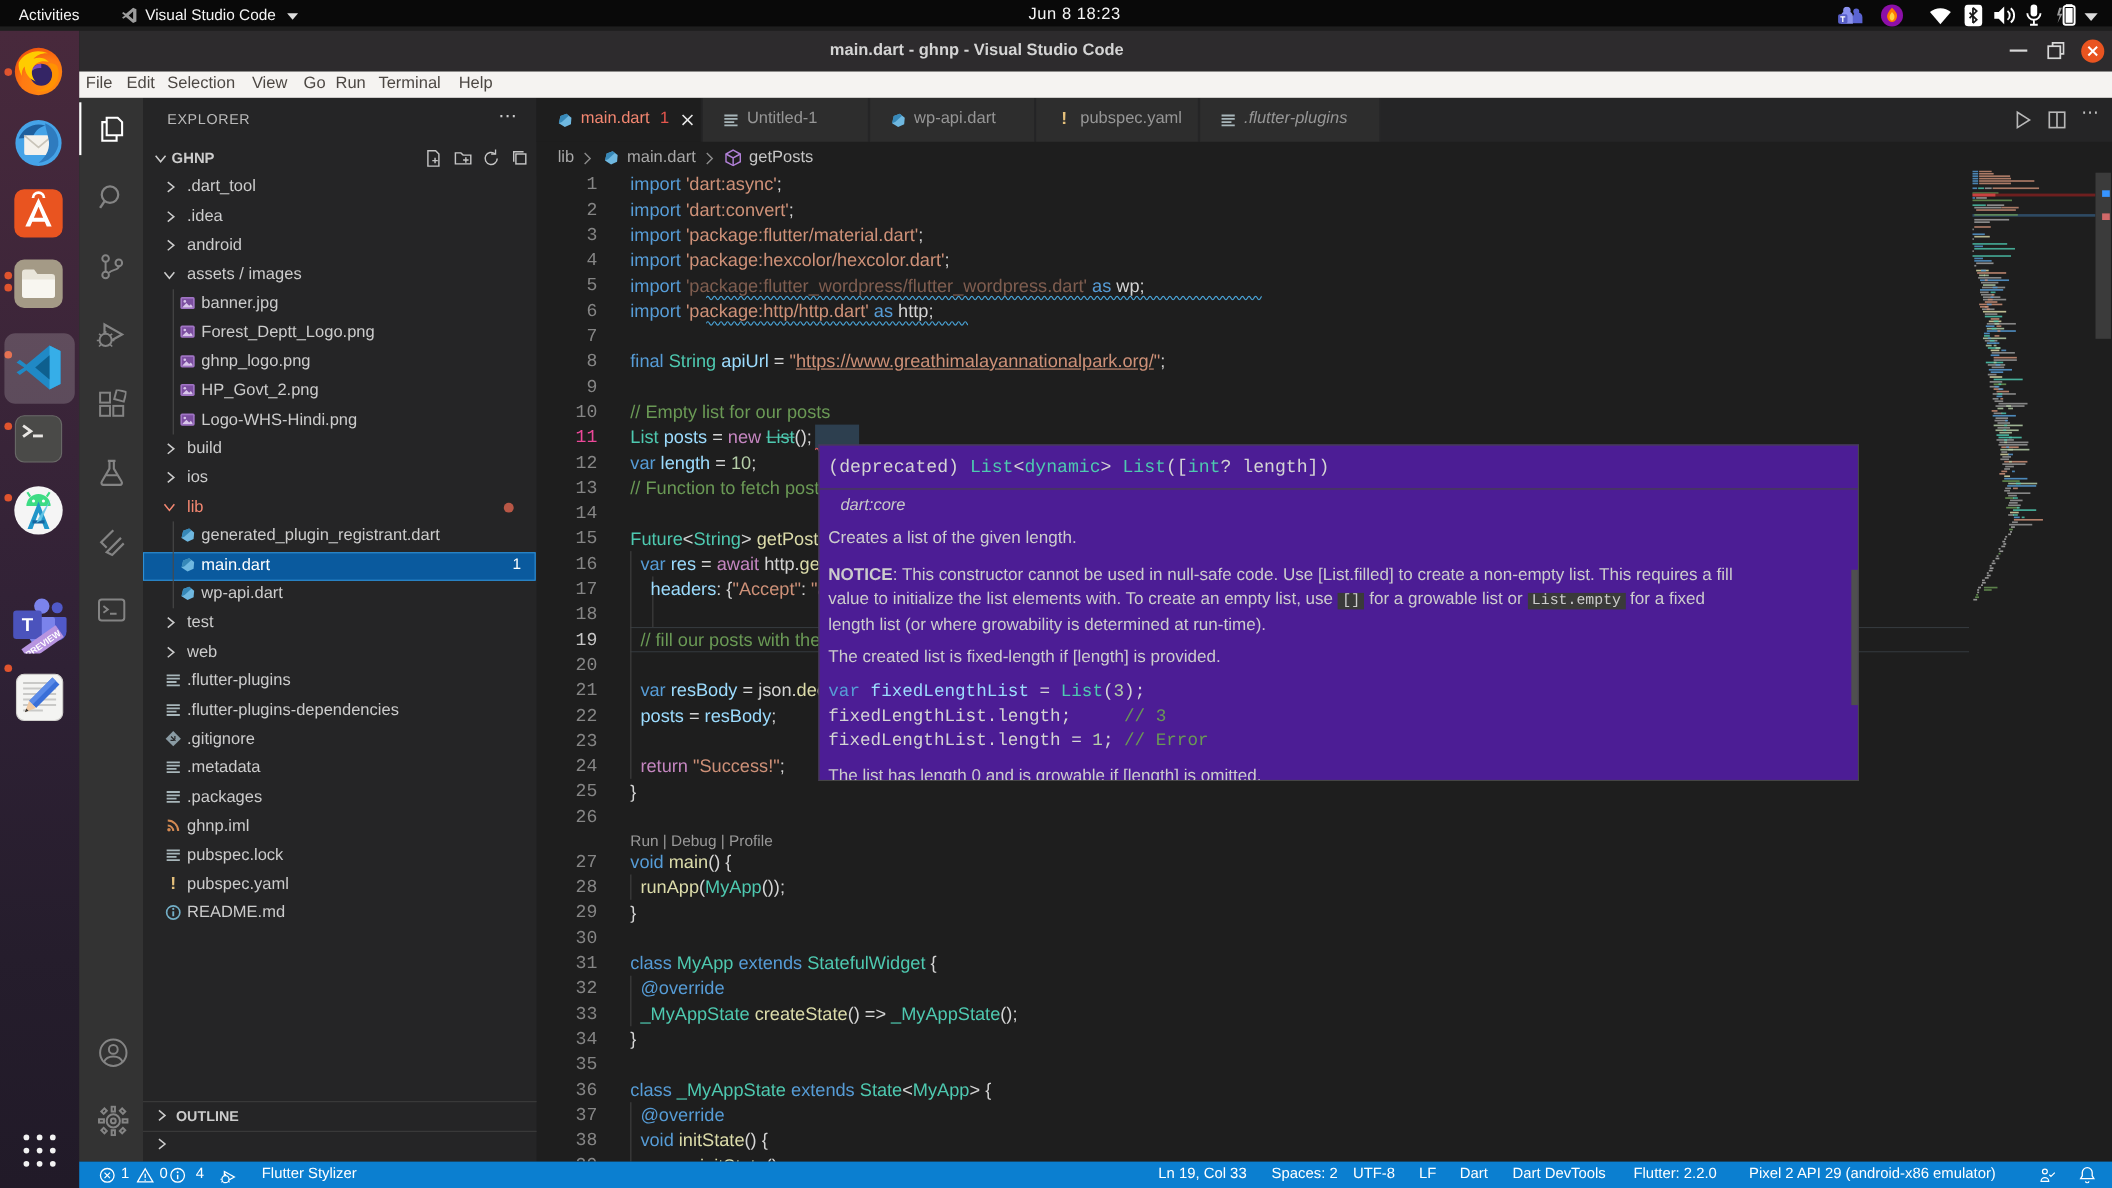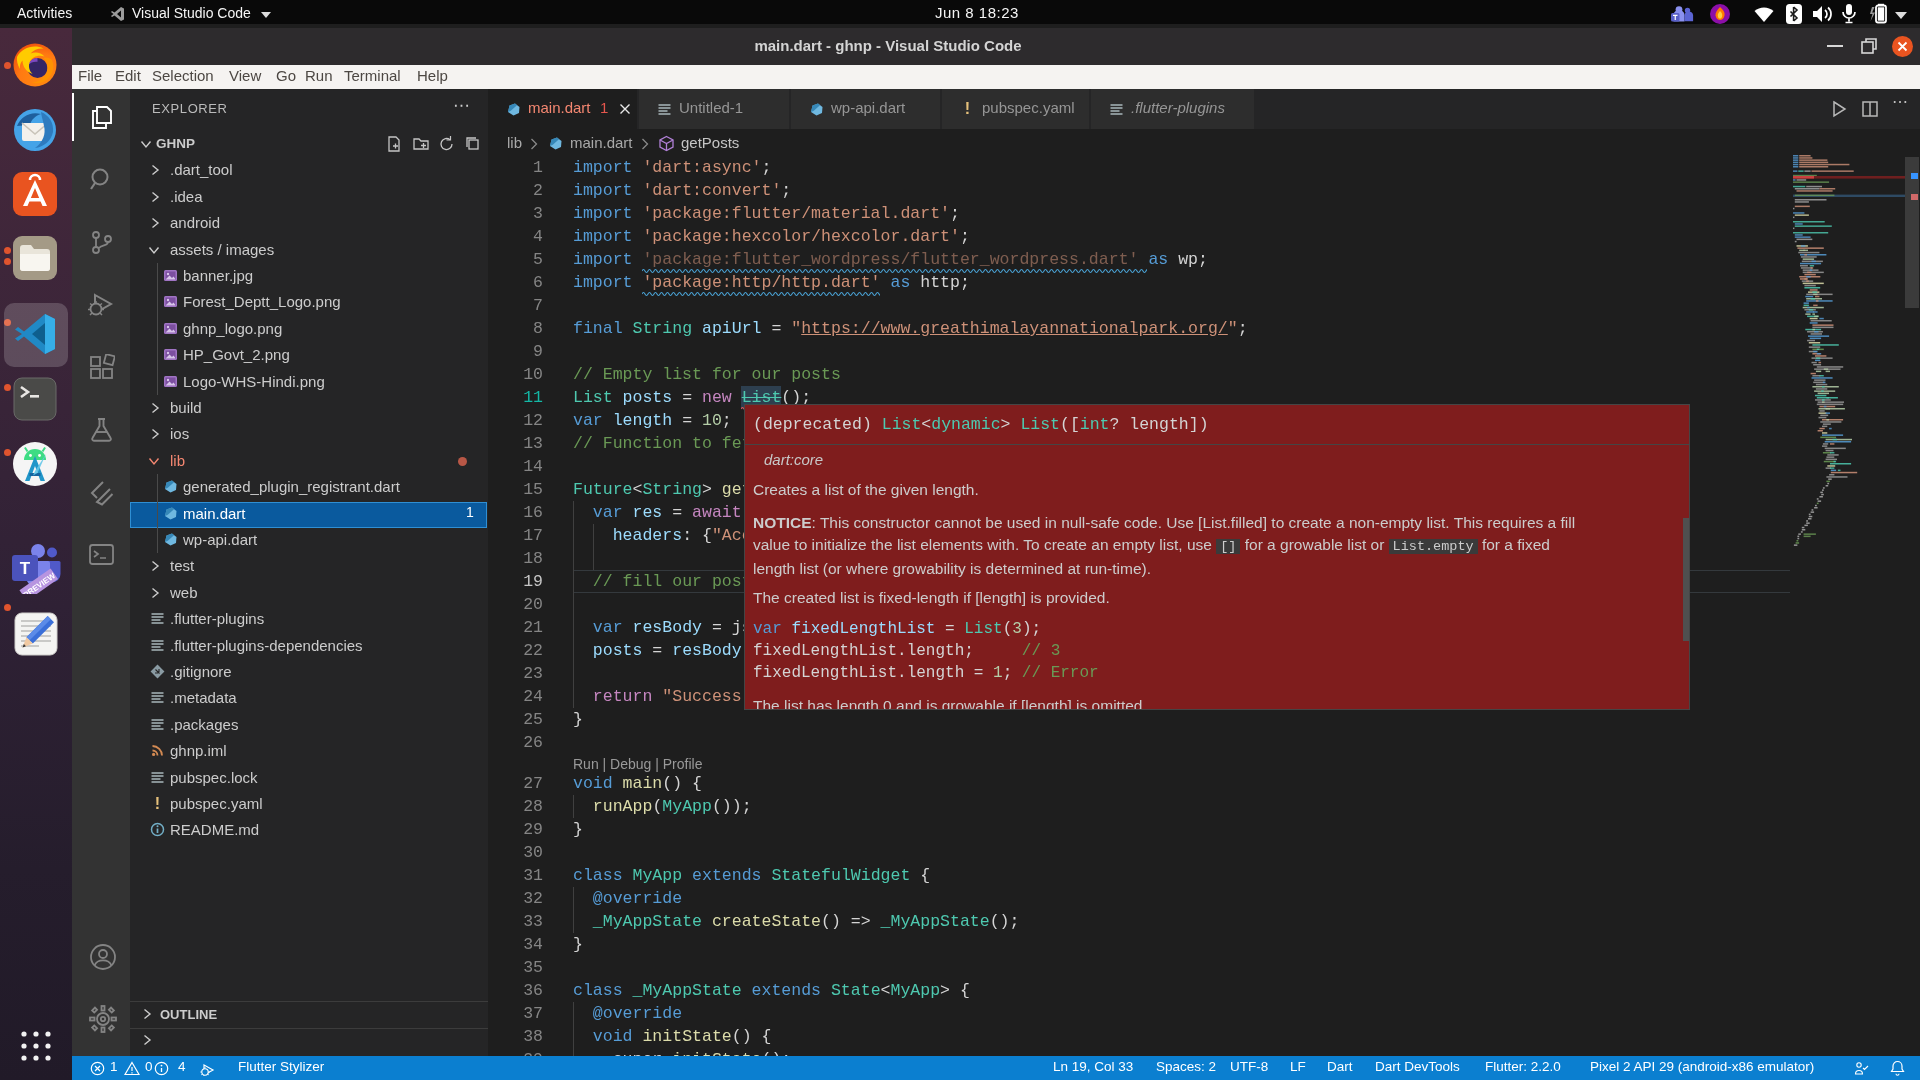--- a/index.html
+++ b/index.html
@@ -13,28 +13,28 @@
 #actbar{position:absolute;left:72px;top:89px;width:58px;height:967px;background:#333333}
 #sidebar{position:absolute;left:130px;top:89px;width:358px;height:967px;background:#252526;color:#cccccc}
 #editor{position:absolute;left:488px;top:89px;width:1432px;height:967px;background:#1e1e1e;overflow:hidden}
 #tabs{position:absolute;left:0;top:0;width:1432px;height:40px;background:#252526}
 .tab{position:absolute;top:0;height:40px;background:#2d2d2d;border-right:1px solid #252526;color:#969696;font-size:15px}
 .tab.active{background:#1e1e1e;color:#f48771}
 .tablabel{position:absolute;top:10px;white-space:nowrap}
 #breadcrumb{position:absolute;left:0;top:40px;width:1432px;height:31px;background:#1e1e1e;color:#a9a9a9;font-size:15px}
 #code{position:absolute;left:0;top:40px;width:1432px;height:927px;background:transparent}
 .cl{position:absolute;left:85px;height:23px;line-height:23px;white-space:pre;
- font-family:Liberation Mono, monospace;font-size:16.55px;color:#d4d4d4}
+ font-family:Liberation Sans, sans-serif;font-size:16.55px;color:#d4d4d4}
 .ln{position:absolute;left:0;width:55px;height:23px;line-height:23px;text-align:right;
  color:#858585;font-family:"Liberation Mono",monospace;font-size:16.5px}
 .k{color:#569cd6}.ctl{color:#c586c0}.s{color:#ce9178}.sd{color:#ce9178;opacity:.55}
 .c{color:#6a9955}.t{color:#4ec9b0}.v{color:#9cdcfe}.n{color:#b5cea8}.f{color:#dcdcaa}
 .strike{text-decoration:line-through}
 .url{text-decoration:underline}
-#tooltip{position:absolute;left:256px;top:315px;width:946px;height:306px;background:#7f1d1d;
+#tooltip{position:absolute;left:256px;top:315px;width:946px;height:306px;background:#4c1d95;
  border:1px solid #454545;color:#cccccc;overflow:hidden;z-index:40}
 #statusbar{position:absolute;left:72px;top:1056px;width:1848px;height:24px;background:#0b7fd0;color:#fff;font-size:13.5px}
 #statusbar .it{position:absolute;top:3px;white-space:nowrap}
 .treerow{position:absolute;left:0;width:358px;height:26px;line-height:26px;font-size:15px;color:#cccccc;white-space:nowrap}
 .sechead{position:absolute;left:0;width:358px;height:26px;line-height:26px;font-size:13px;font-weight:bold;color:#cccccc}
 svg{display:block}
 </style></head><body>
 
 <div id="topbar">
  <span class="abs" style="left:17px;top:5px">Activities</span>
@@ -544,21 +544,21 @@
 <div class="ln" style="top:119px;color:#858585">5</div>
 <div class="cl" style="top:119px"><span class="k">import</span> <span class="sd">'package:flutter_wordpress/flutter_wordpress.dart'</span> <span class="k">as</span> wp;</div>
 <div class="ln" style="top:142px;color:#858585">6</div>
 <div class="cl" style="top:142px"><span class="k">import</span> <span class="s">'package:http/http.dart'</span> <span class="k">as</span> http;</div>
 <div class="ln" style="top:165px">7</div>
 <div class="ln" style="top:188px;color:#858585">8</div>
 <div class="cl" style="top:188px"><span class="k">final</span> <span class="t">String</span> <span class="v">apiUrl</span> = <span class="s">"<span class="url">https://www.greathimalayannationalpark.org/</span>"</span>;</div>
 <div class="ln" style="top:211px">9</div>
 <div class="ln" style="top:234px;color:#858585">10</div>
 <div class="cl" style="top:234px"><span class="c">// Empty list for our posts</span></div>
-<div class="ln" style="top:257px;color:#14b8a6">11</div>
+<div class="ln" style="top:257px;color:#ec4899">11</div>
 <div class="cl" style="top:257px"><span class="t">List</span> <span class="v">posts</span> = <span class="ctl">new</span> <span class="t strike">List</span>();</div>
 <div class="ln" style="top:280px;color:#858585">12</div>
 <div class="cl" style="top:280px"><span class="k">var</span> <span class="v">length</span> = <span class="n">10</span>;</div>
 <div class="ln" style="top:303px;color:#858585">13</div>
 <div class="cl" style="top:303px"><span class="c">// Function to fetch posts from the website</span></div>
 <div class="ln" style="top:326px">14</div>
 <div class="ln" style="top:349px;color:#858585">15</div>
 <div class="cl" style="top:349px"><span class="t">Future</span>&lt;<span class="t">String</span>&gt; <span class="f">getPosts</span>() <span class="k">async</span> {</div>
 <div class="ln" style="top:372px;color:#858585">16</div>
 <div class="cl" style="top:372px">  <span class="k">var</span> <span class="v">res</span> = <span class="ctl">await</span> http.<span class="f">get</span>(<span class="v">apiUrl</span> + <span class="s">"wp-json/wp/v2/posts"</span>,</div>

